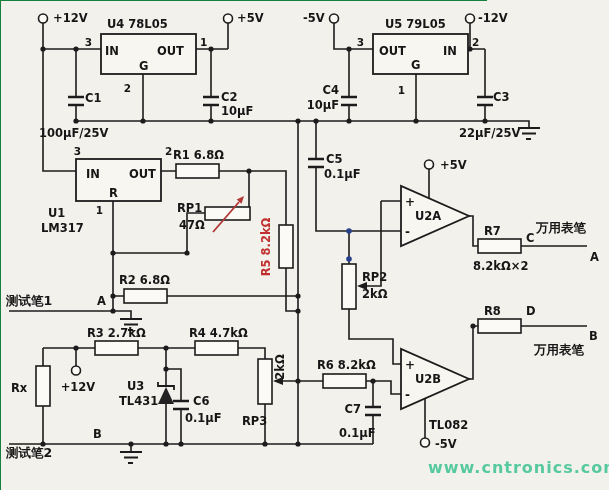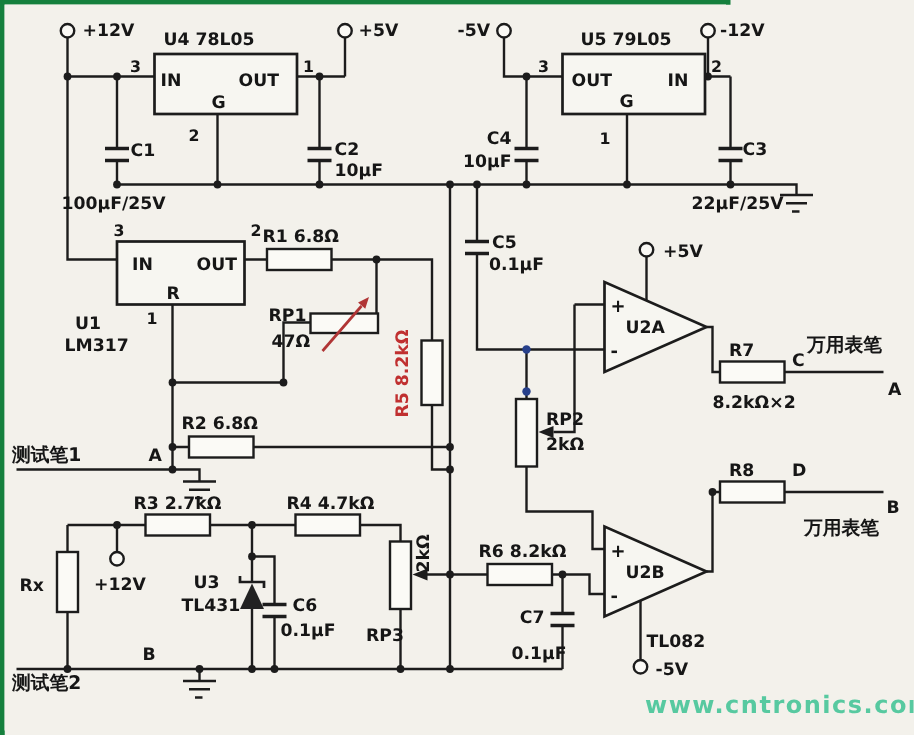--- a/index.html
+++ b/index.html
@@ -1,21 +1,21 @@
 <!DOCTYPE html>
 <html><head>
 <meta charset="utf-8">
 <style>
   html,body{margin:0;padding:0;}
   body{
     width:609px;height:490px;overflow:hidden;
     background:#f3f1eb;
     font-family:"DejaVu Sans",sans-serif;
   }
-  .stage{width:487px;height:490px;position:relative;border:3px solid #15803d;box-sizing:border-box;}
+  .stage{width:487px;height:490px;position:relative;border:1px solid #15803d;box-sizing:border-box;}
   svg{display:block;}
   .lbl{font:600 11.5px "DejaVu Sans",sans-serif;fill:#161616;}
   .pin{font:600 10.5px "DejaVu Sans",sans-serif;fill:#161616;}
   .cn{font:600 12.5px "DejaVu Sans",sans-serif;fill:#161616;}
   .opsign{font:700 12px "DejaVu Sans",sans-serif;fill:#161616;}
   .wm{font:700 16px "DejaVu Sans",sans-serif;letter-spacing:1px;}
   .red{font:600 11.5px "DejaVu Sans",sans-serif;}
 </style>
 </head>
 <body>

